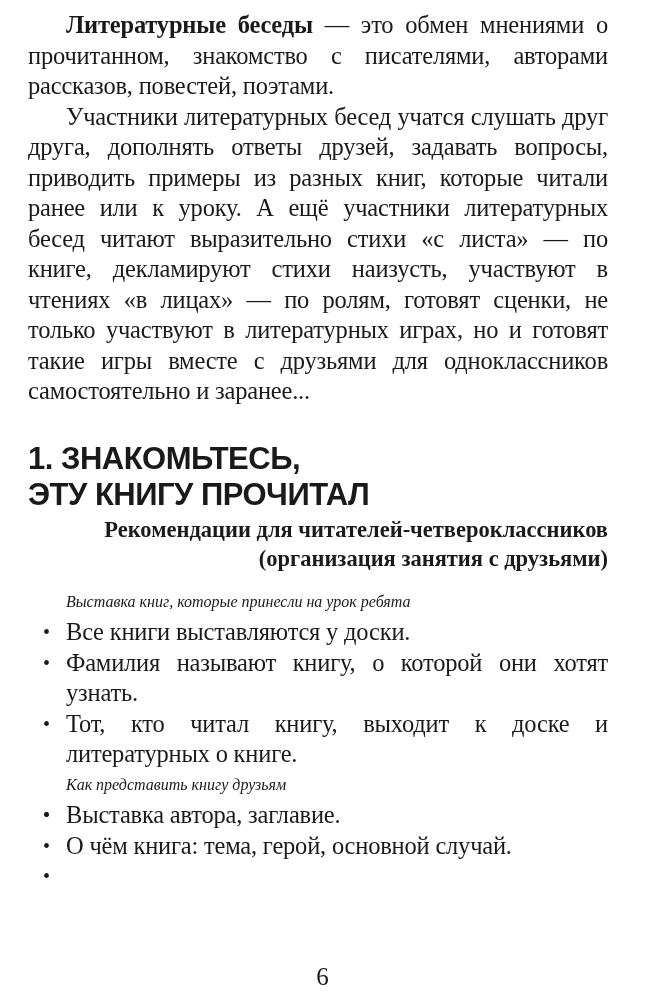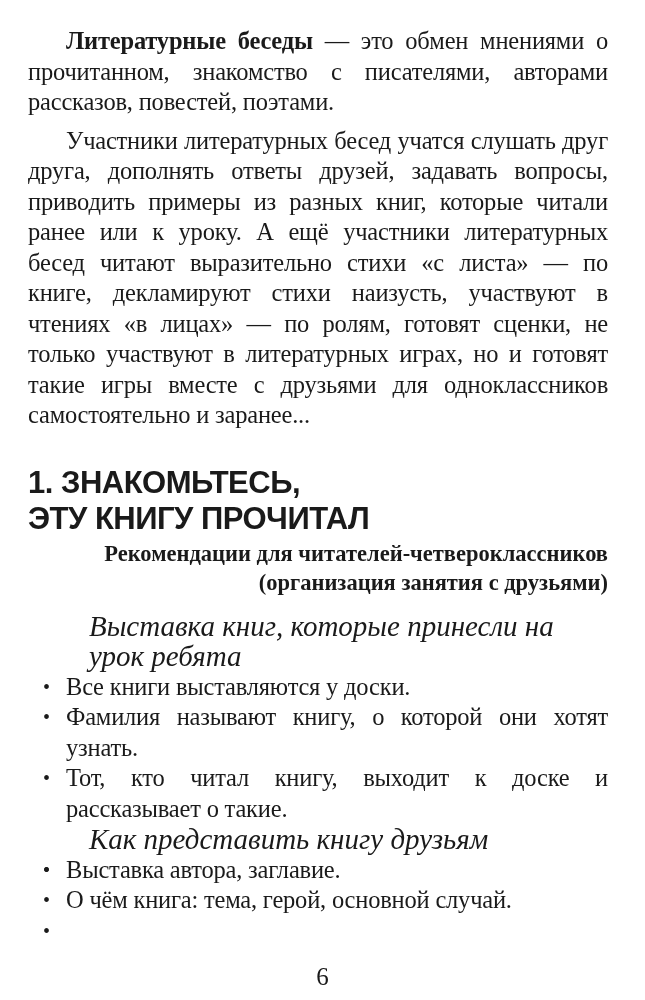--- a/index.html
+++ b/index.html
@@ -1,26 +1,26 @@
 <!DOCTYPE html>
 <html><head>
 <meta charset="utf-8">
 <style>
   html, body { margin:0; padding:0; background:#ffffff; }
   body { width:645px; height:1000px; overflow:hidden; position:relative; color:#1a1a1a;
          font-family:"Liberation Serif","DejaVu Serif",serif; }
-  .page { position:absolute; left:28px; top:16px; width:580px; }
+  .page { position:absolute; left:28px; top:0; width:580px; }
   .p { font-size:24.5px; line-height:30.5px; text-align:justify; margin:0; text-indent:38px; letter-spacing:-0.2px; }
   .p b { font-weight:bold; }
   .p1 { margin-top:10px; }
-  .p2 { margin-top:8px; }
+  .p2 { margin-top:0; }
   .title { margin-top:34px; font-family:"Liberation Sans","DejaVu Sans",sans-serif;
            font-weight:bold; font-size:31px; line-height:36px; letter-spacing:-0.5px; }
   .subtitle { text-align:right; font-weight:bold; font-size:22.5px; line-height:29px; margin-top:2px; }
-  .section-label { font-style:italic; font-size:29px; line-height:30.5px; margin-left:61px; }
+  .section-label { font-style:italic; font-size:16px; line-height:30.5px; margin-left:38px; }
   .section-label.first { margin-top:14px; }
   ul { list-style:none; margin:0; padding:0; }
   li { position:relative; padding-left:38px; font-size:24.5px; line-height:30.5px; text-align:justify; letter-spacing:-0.2px; }
   li .bullet { position:absolute; left:15px; top:0; font-size:20px; }
   .pageno { position:absolute; left:0; width:645px; top:963px; text-align:center; font-size:25px; }
 </style>
 </head>
 <body>
 
 <div class="page">
@@ -33,21 +33,21 @@
   </div>
   <div class="subtitle">
     <div>Рекомендации для читателей-четвероклассников</div>
     <div>(организация занятия с друзьями)</div>
   </div>
 
   <div class="section-label first">Выставка книг, которые принесли на урок ребята</div>
   <ul>
     <li><span class="bullet">•</span><span>Все книги выставляются у доски.</span></li>
     <li><span class="bullet">•</span><span>Фамилия называют книгу, о которой они хотят узнать.</span></li>
-    <li><span class="bullet">•</span><span>Тот, кто читал книгу, выходит к доске и рассказывает о такие.</span></li>
+    <li><span class="bullet">•</span><span>Тот, кто читал книгу, выходит к доске и литературных о книге.</span></li>
   </ul>
 
   <div class="section-label">Как представить книгу друзьям</div>
   <ul>
     <li><span class="bullet">•</span></li>
     <li><span class="bullet">•</span><span>Выставка автора, заглавие.</span></li>
     <li><span class="bullet">•</span><span>О чём книга: тема, герой, основной случай.</span></li>
     <li><span class="bullet">•</span></li>
   </ul>
 </div>

